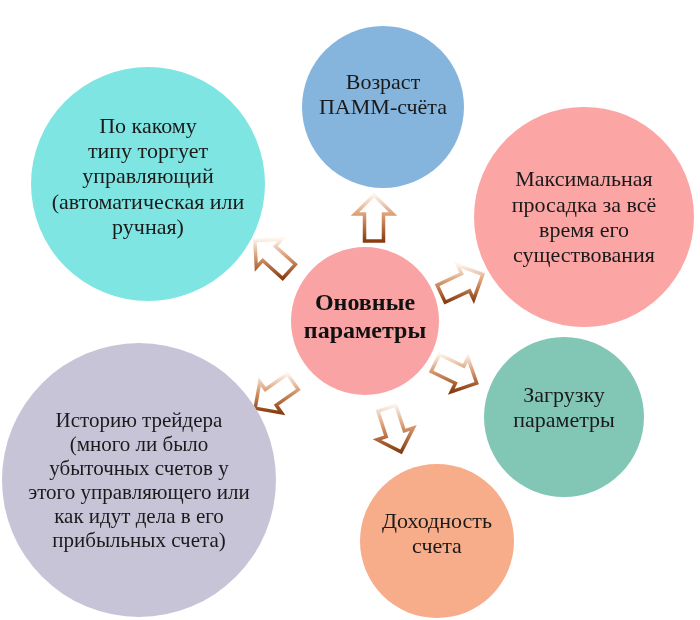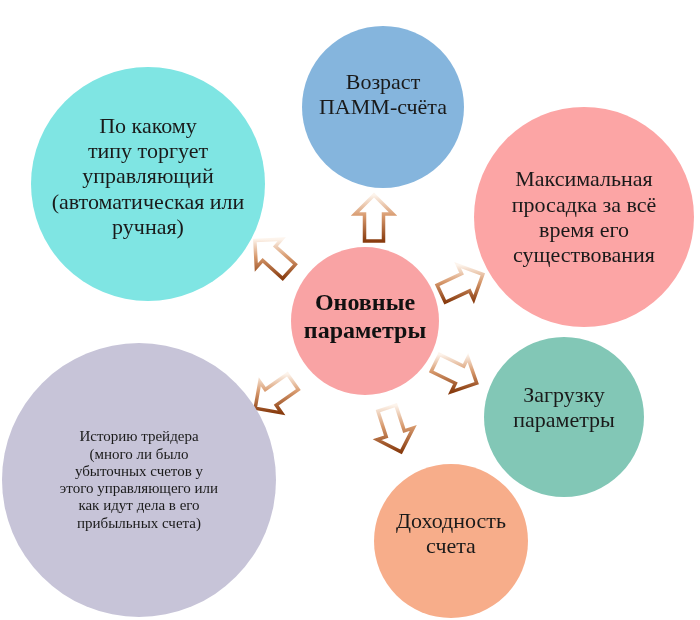--- a/index.html
+++ b/index.html
@@ -37,24 +37,24 @@
   }
   .c-age        { left: 302px; top: 26px;  width: 162px; height: 162px; padding-bottom: 0; }
   .c-age .label { padding-bottom: 26px; }
   .c-type        { left: 31px;  top: 67px;  width: 234px; height: 234px; }
   .c-type .label { padding-bottom: 16px; }
   .c-drawdown    { left: 474px; top: 107px; width: 220px; height: 220px; }
   .c-center      { left: 291px; top: 247px; width: 148px; height: 148px; }
   .c-center .label { font-weight: bold; font-size: 24px; color: #111111; padding-bottom: 8px; }
   .c-load        { left: 484px; top: 337px; width: 160px; height: 160px; }
   .c-load .label { padding-bottom: 20px; }
-  .c-profit        { left: 374px; top: 464px; width: 154px; height: 154px; }
+  .c-profit        { left: 360px; top: 464px; width: 154px; height: 154px; }
   .c-profit .label { padding-bottom: 16px; }
   .c-history     { left: 2px;   top: 343px; width: 274px; height: 274px; }
-  .c-history .label { font-size: 15px; }
+  .c-history .label { font-size: 21px; }
 </style>
 </head>
 <body>
 
 <div class="canvas">
 
   <svg class="arrows" viewBox="0 0 700 620" xmlns="http://www.w3.org/2000/svg">
     <defs>
       <linearGradient id="arrowGrad" x1="0" y1="0" x2="0" y2="1">
         <stop offset="0" stop-color="#FDF4EC"></stop>

